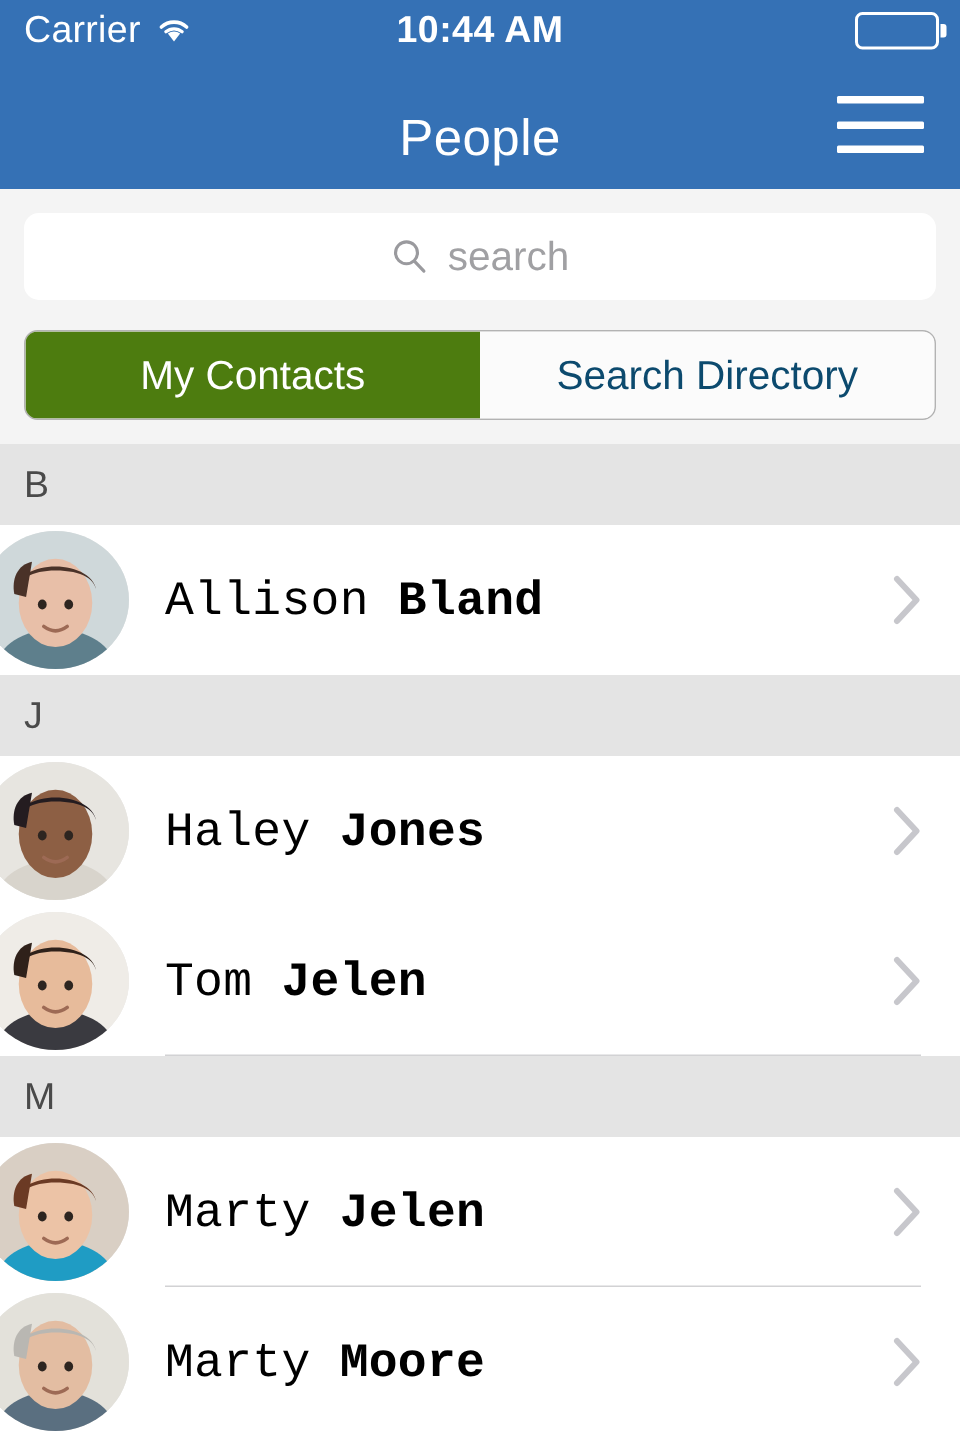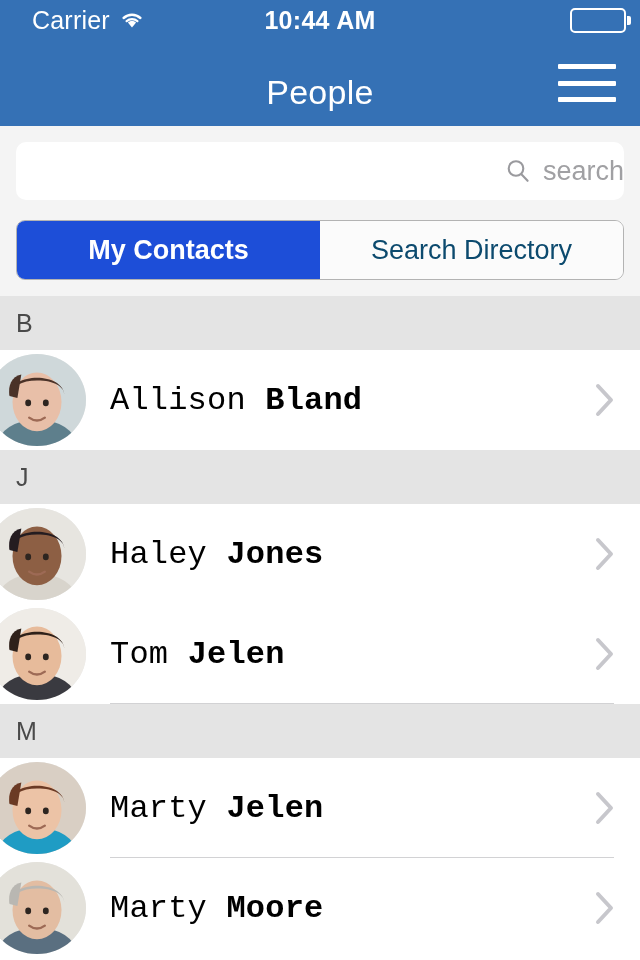--- a/index.html
+++ b/index.html
@@ -9,21 +9,21 @@
     background:#ffffff;
     overflow:hidden;
   }
   #app { position:relative; width:640px; height:960px; overflow:hidden; background:#fff; }
 
   
   .statusbar {
     height:40px; background:#3571b5; color:#fff;
     display:flex; align-items:center; position:relative;
   }
-  .sb-left { display:flex; align-items:center; gap:9px; padding-left:32px; }
+  .sb-left { display:flex; align-items:center; gap:9px; padding-left:16px; }
   .sb-carrier { font-size:25px; letter-spacing:.2px; }
   .sb-center {
     position:absolute; left:0; right:0; text-align:center;
     font-size:25px; font-weight:bold; letter-spacing:.3px;
   }
   .sb-right { margin-left:auto; padding-right:14px; display:flex; align-items:center; }
   .wifi { width:26px; height:20px; display:block; }
   .battery { position:relative; width:56px; height:25px; }
   .battery .shell {
     position:absolute; inset:0; border:2px solid #fff; border-radius:5px; background:transparent;
@@ -43,36 +43,36 @@
     position:absolute; right:24px; top:50%; transform:translateY(-50%);
     width:58px; height:46px; display:flex; flex-direction:column;
     justify-content:space-between; padding:4px 0; cursor:pointer;
   }
   .hamburger i { display:block; height:5px; background:#fff; border-radius:1px; }
 
   
   .search-wrap { background:#f4f4f4; padding:16px 16px 0 16px; }
   .search-field {
     height:58px; background:#fff; border-radius:10px;
-    display:flex; align-items:center; justify-content:flex-end; gap:12px;
+    display:flex; align-items:center; justify-content:center; gap:12px;
   }
   .mag { width:26px; height:26px; display:block; }
   .search-ph { color:#a0a0a3; font-size:27px; }
 
   
   .seg-wrap { background:#f4f4f4; padding:20px 16px 16px 16px; }
   .segmented {
     display:flex; height:60px; border-radius:9px; overflow:hidden;
     border:1px solid #b3b3b3;
   }
   .seg {
     flex:1; display:flex; align-items:center; justify-content:center;
     font-size:27px; cursor:pointer; user-select:none;
   }
-  .seg.active { background:#1d4ed8; color:#ffffff;font-weight:bold; }
+  .seg.active { background:#4d7c0f; color:#ffffff; }
   .seg.inactive { background:#fbfbfb; color:#0c4a6e; }
 
   
   .list { background:#fff; }
   .section-head {
     height:54px; background:#e4e4e4; display:flex; align-items:center;
     padding-left:16px; color:#4a4a4a; font-size:25px;
   }
   .row {
     position:relative; height:100px; background:#fff;

